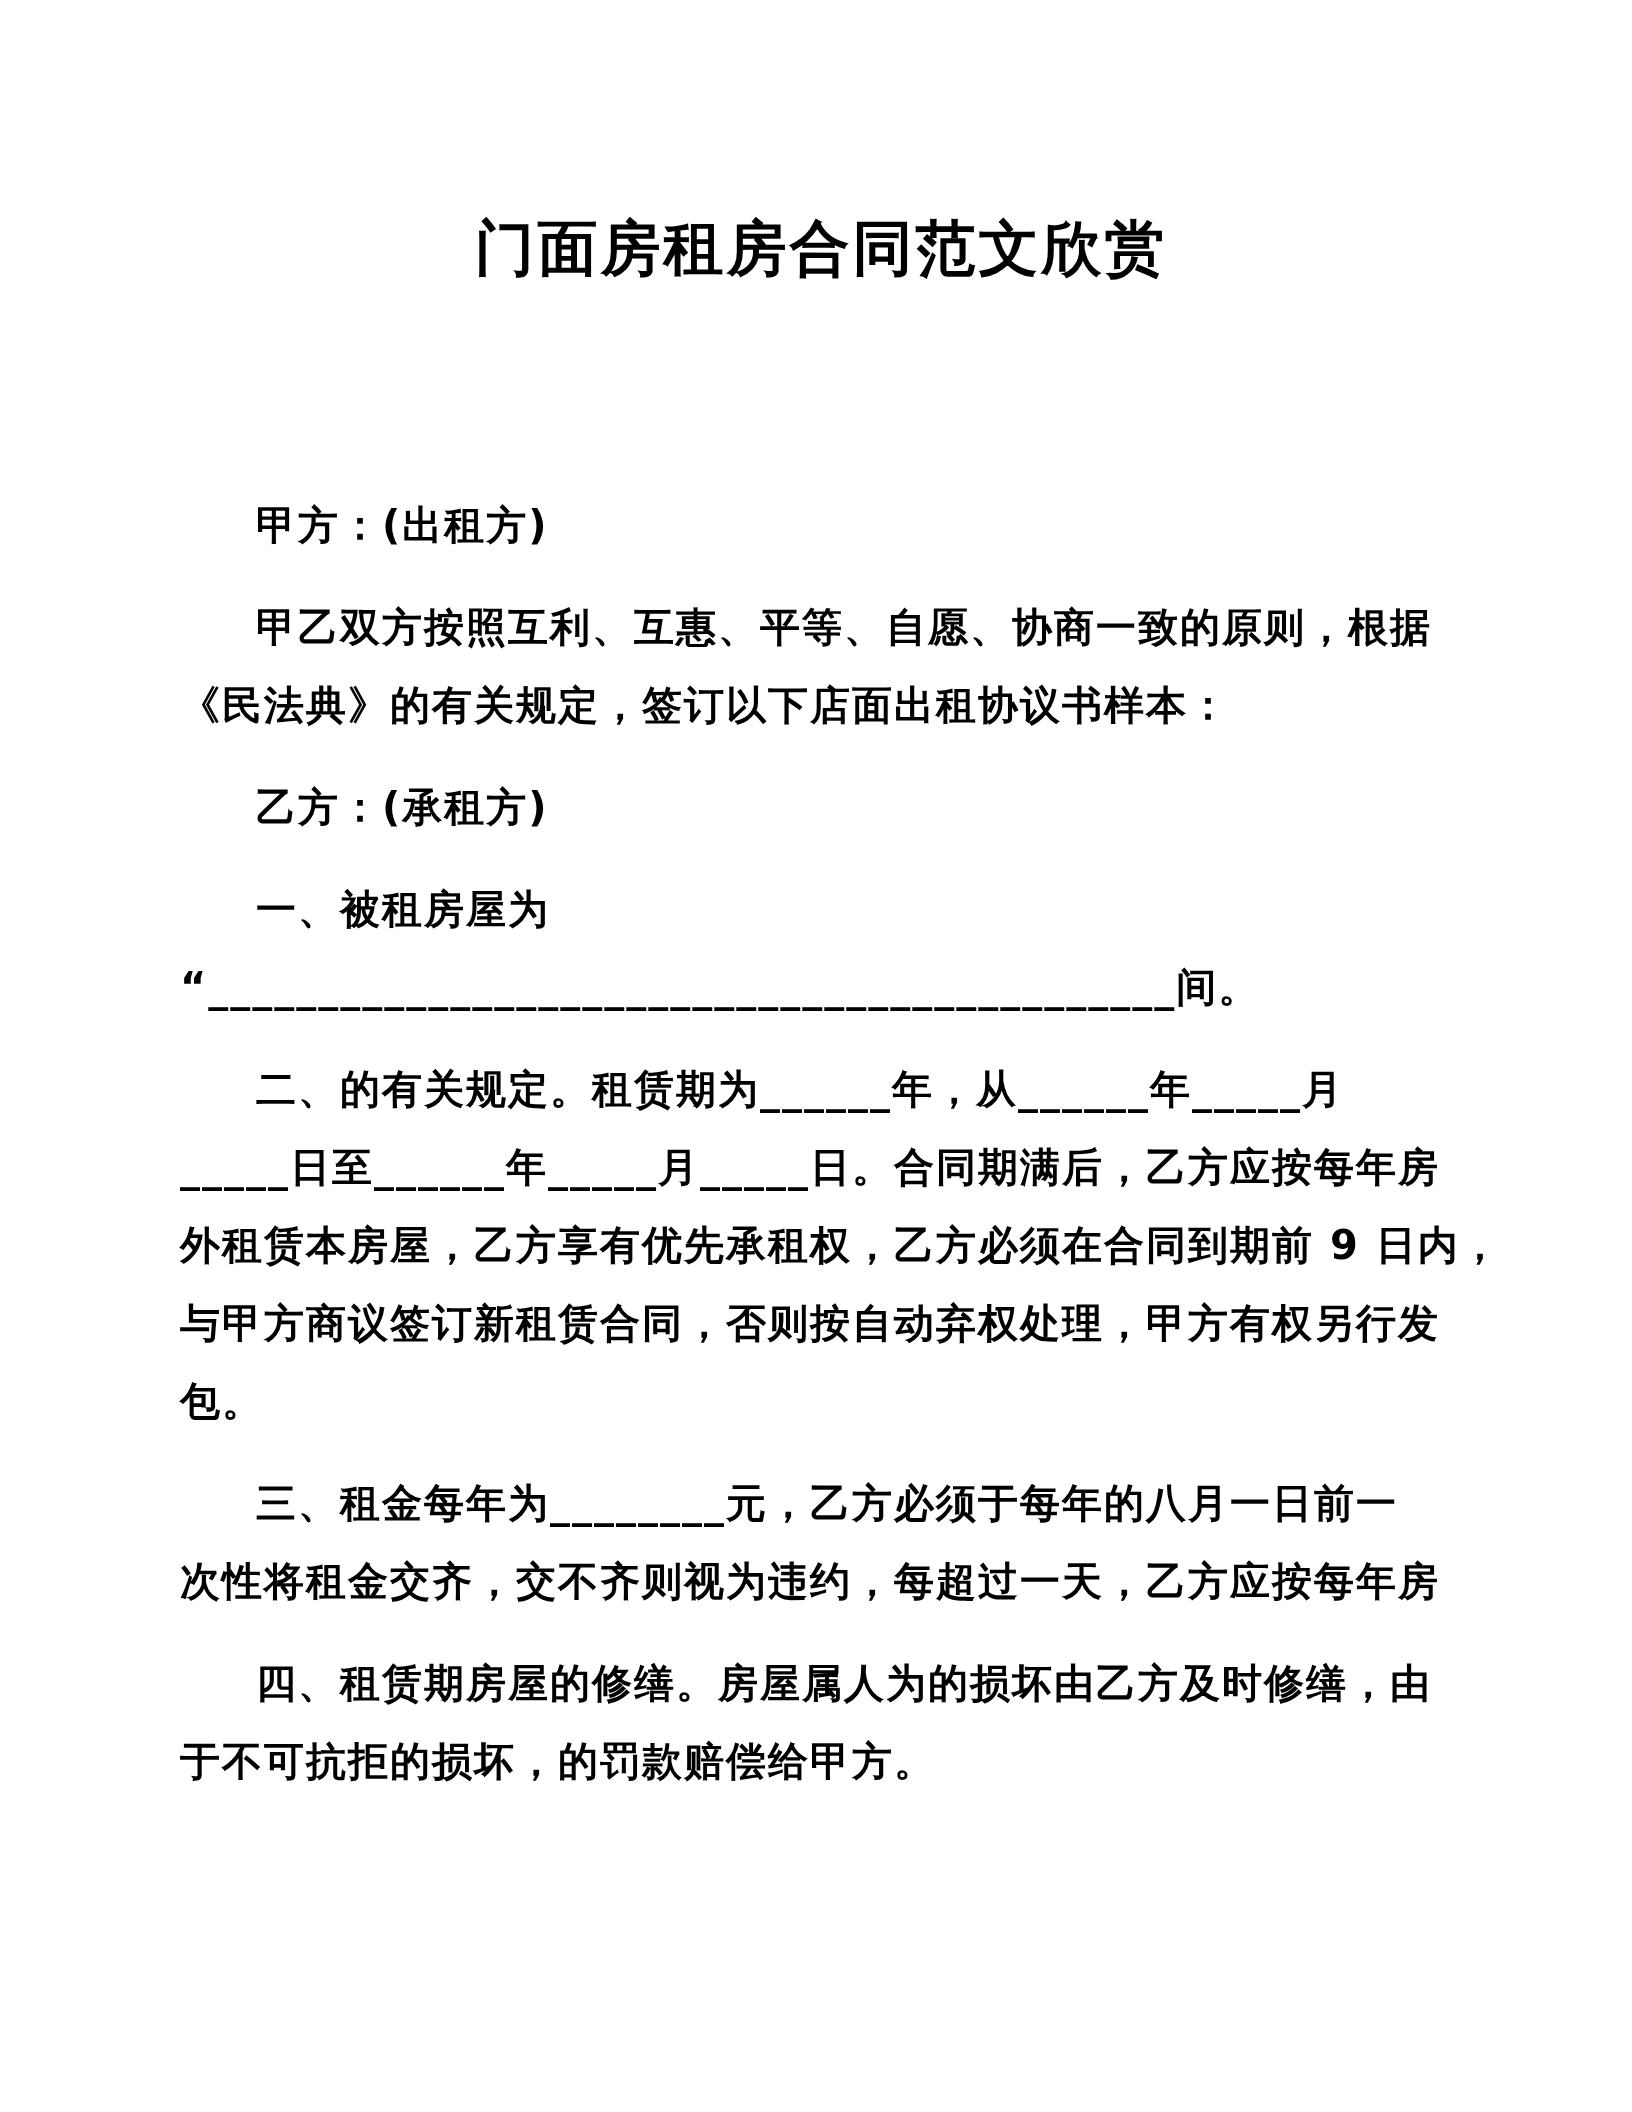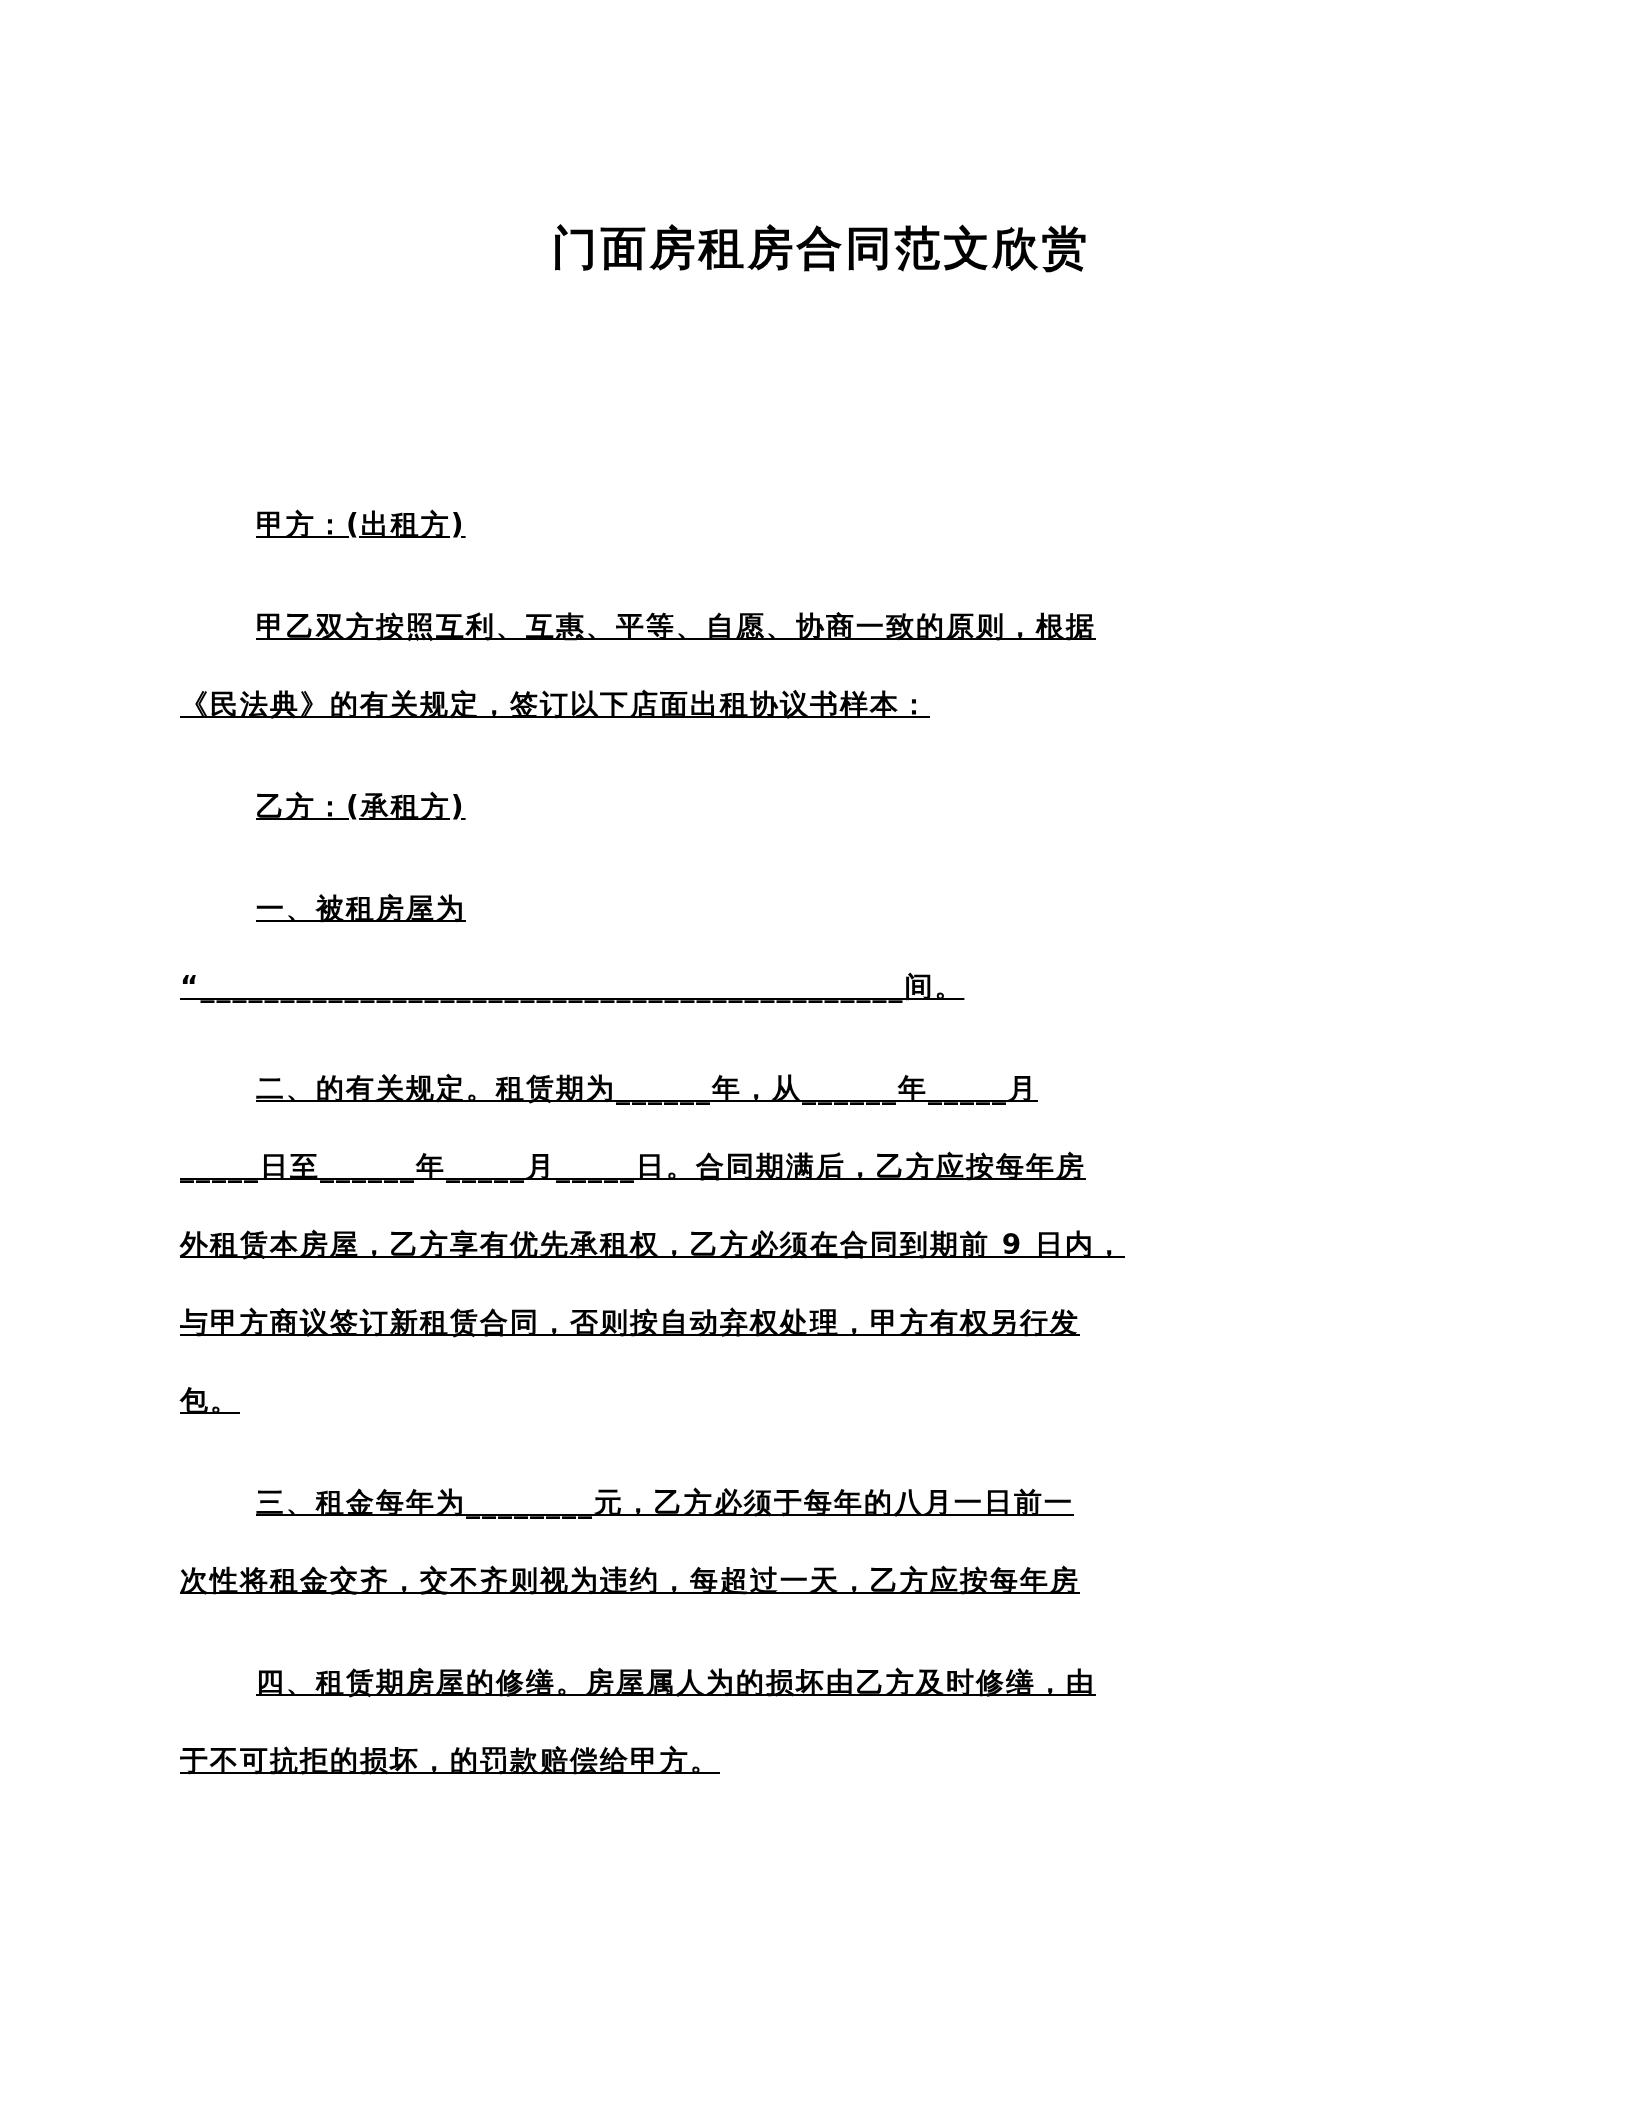--- a/index.html
+++ b/index.html
@@ -14,31 +14,30 @@
     box-sizing: border-box;
     background: #ffffff;
     padding: 220px 170px 0 180px;
     font-family: "DejaVu Sans", "Liberation Sans", sans-serif;
     font-weight: 700;
     color: #000000;
     overflow: hidden;
   }
   .doc-title {
     margin: 0;
-    font-size: 46px;
+    font-size: 60px;
     line-height: 56px;
     text-align: center;
     letter-spacing: 3px;
     font-weight: 700;
   }
   .doc-body {
     margin-top: 210px;
-    font-size: 28px;
+    font-size: 40px;
     letter-spacing: 2px;
-    text-decoration: underline;
   }
   .para {
     margin: 0 0 24px 0;
   }
   .line {
     line-height: 78px;
     white-space: nowrap;
   }
   .line.indent {
     padding-left: 76px;

